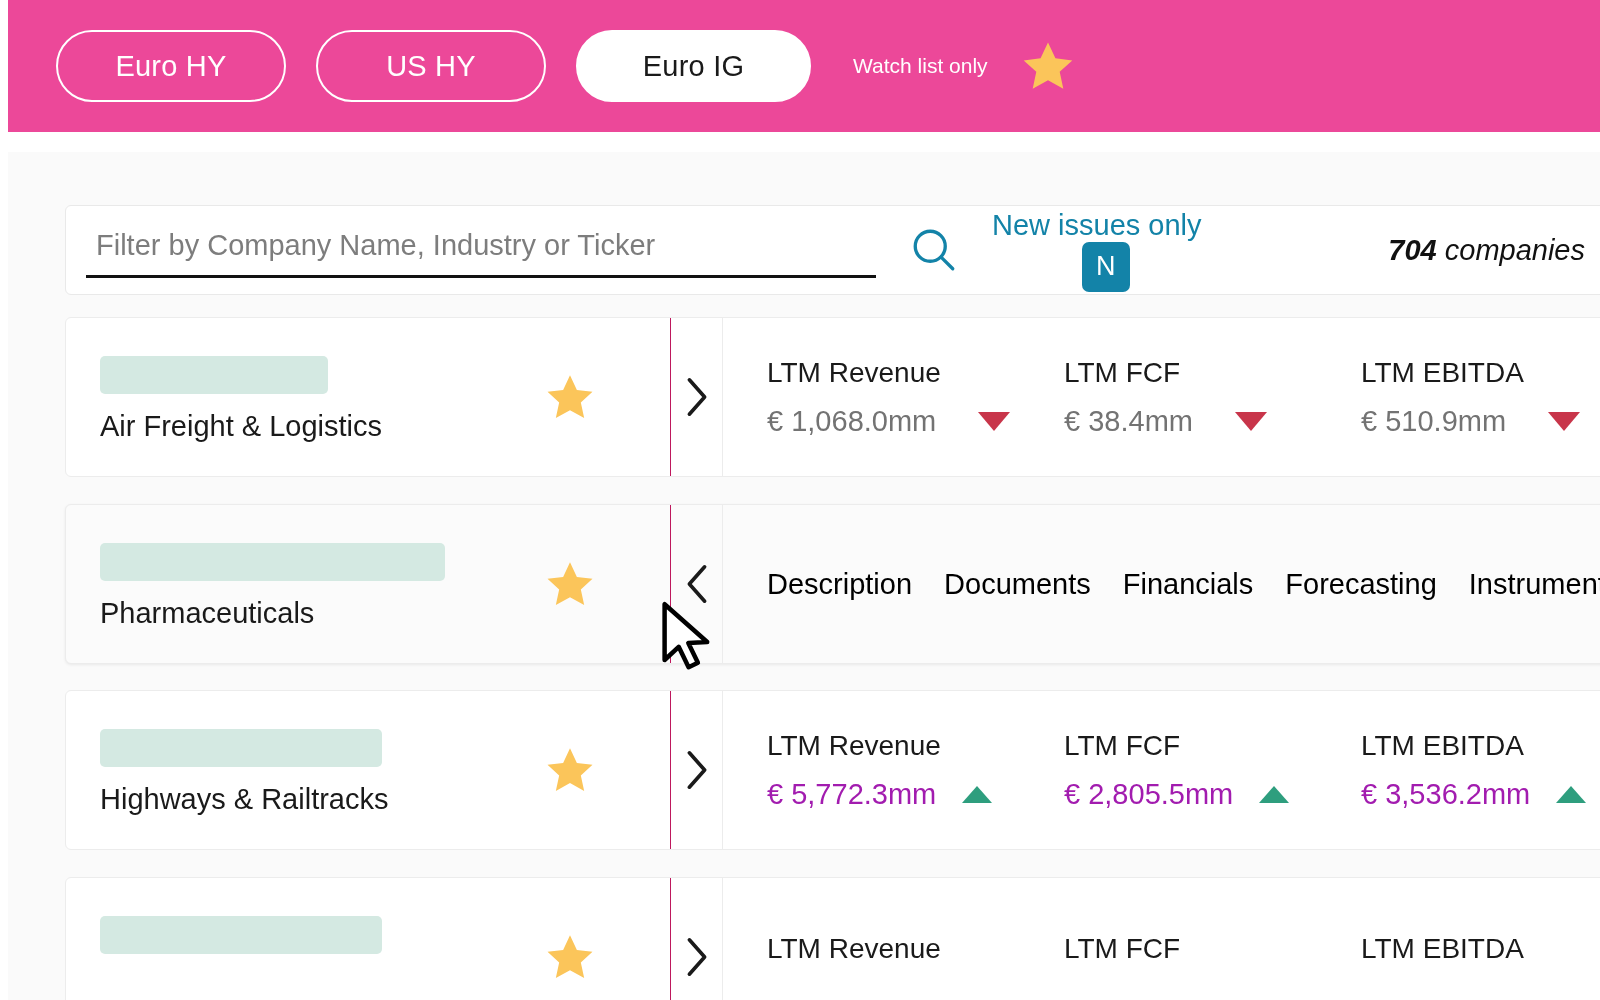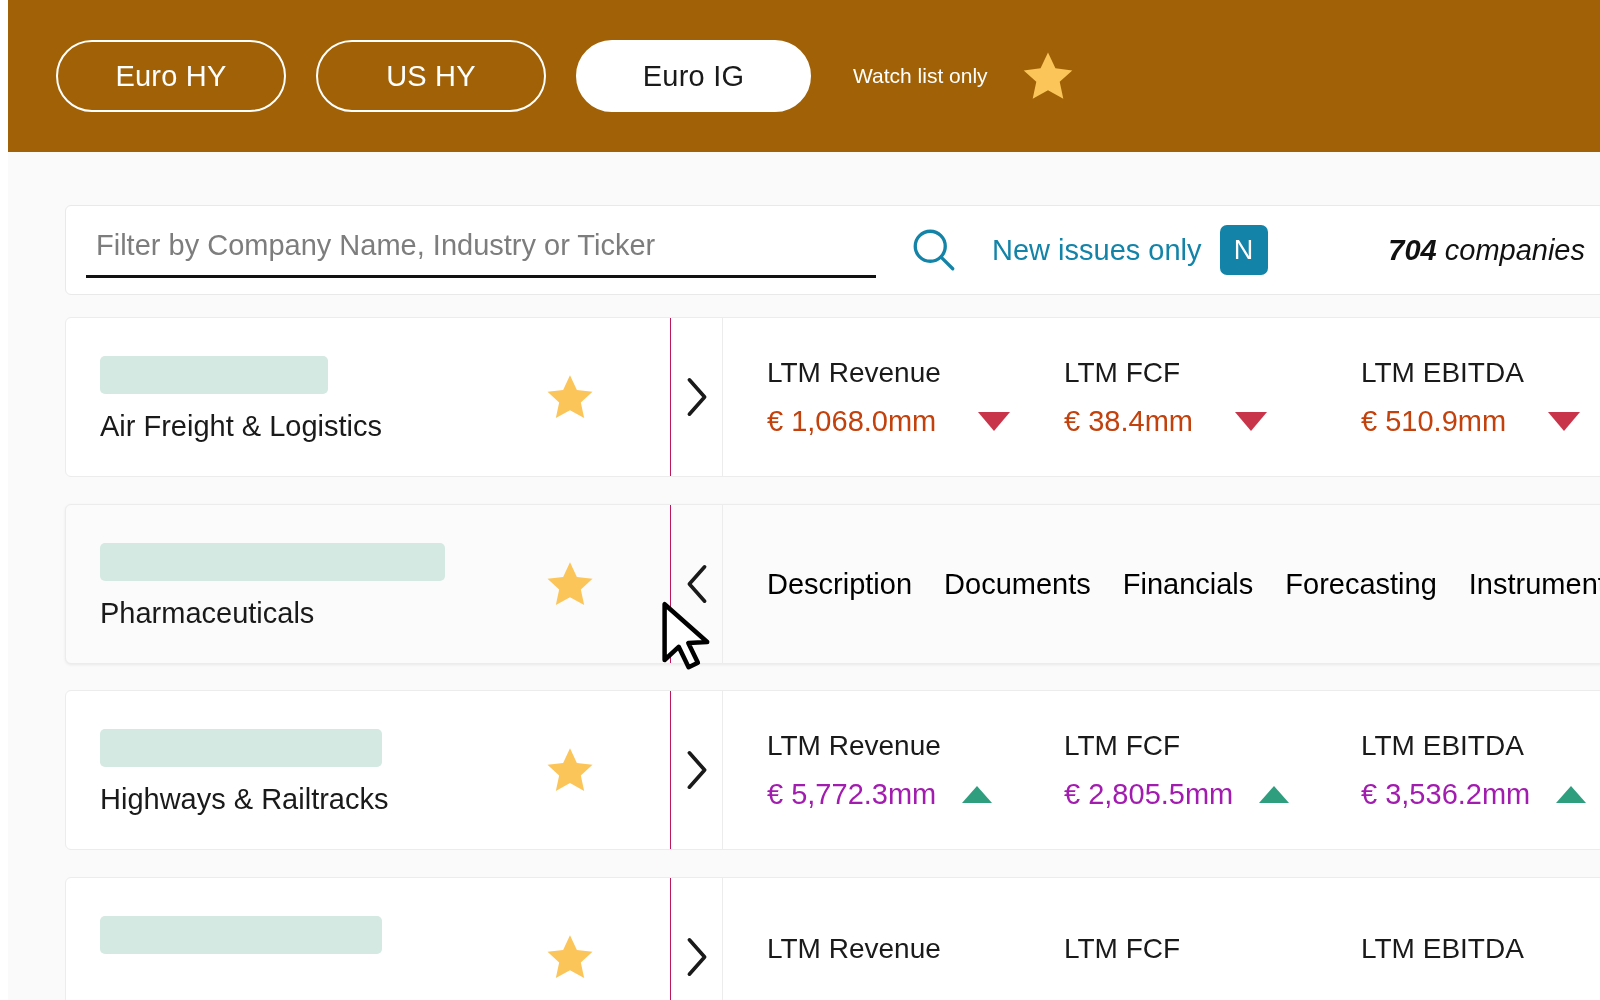--- a/index.html
+++ b/index.html
@@ -16,22 +16,22 @@
     background: #ffffff;
     position: relative;
   }
 
   
   .topbar {
     position: absolute;
     left: 8px;
     top: 0;
     width: 1592px;
-    height: 152px;
-    background: #a16207;
+    height: 132px;
+    background: #ec4899;
     display: flex;
     align-items: center;
     padding-left: 48px;
     gap: 0;
   }
 
   .pill {
     height: 72px;
     min-width: 170px;
     border-radius: 40px;
@@ -139,20 +139,21 @@
     cursor: pointer;
     background: none;
     border: 0;
   }
 
   .new-issues {
     display: flex;
     align-items: center;
     margin-left: 30px;
     cursor: pointer;
+    flex-direction: column;
   }
   .new-issues-label {
     color: #1383a8;
     font-size: 29px;
     white-space: nowrap;
   }
   .n-badge {
     margin-left: 18px;
     width: 48px;
     height: 50px;
@@ -258,21 +259,21 @@
   }
   .metric-value-line {
     display: flex;
     align-items: center;
     gap: 16px;
   }
   .metric-value {
     font-size: 29px;
     white-space: nowrap;
   }
-  .metric-value.down { color: #c2410c; text-align: center; }
+  .metric-value.down { color: #737373; text-align: center; }
   .metric-value.up   { color: #a21caf; }
 
   .tri { width: 0; height: 0; flex: 0 0 auto; }
   .tri.down {
     border-left: 16px solid transparent;
     border-right: 16px solid transparent;
     border-top: 19px solid #c8354a;
     margin-left: 26px;
   }
   .tri.up {

